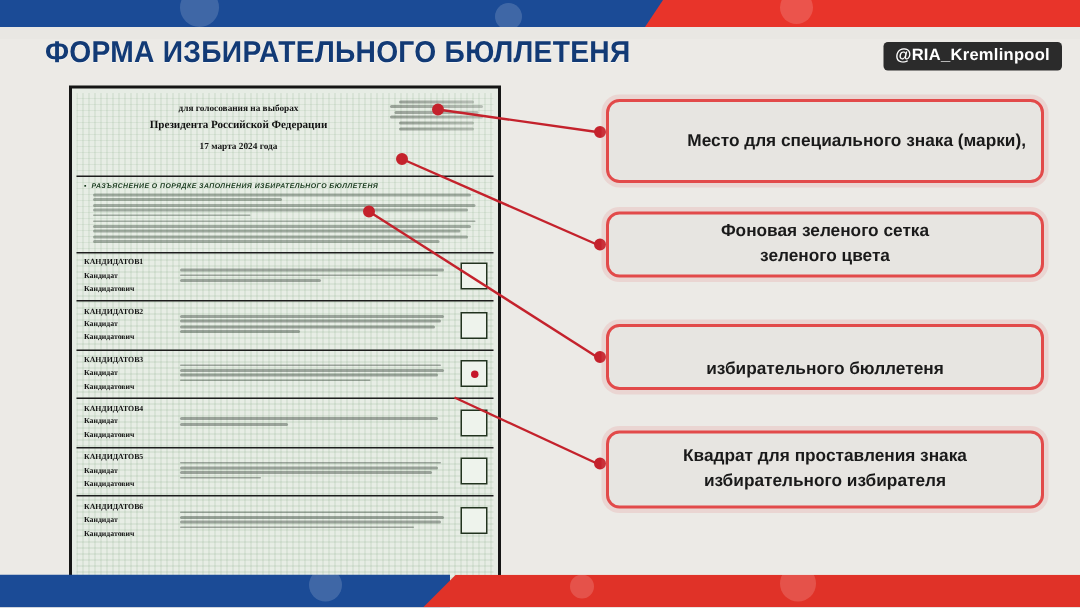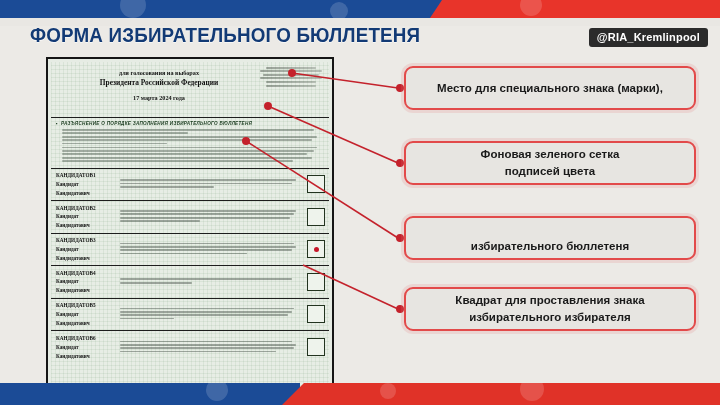--- a/index.html
+++ b/index.html
@@ -105,24 +105,24 @@
 
   
   .callout {
     position:absolute; left:404px; width:292px;
     background:#e7e5e1; border:2px solid #e24a4a; border-radius:9px;
     display:flex; align-items:center; justify-content:center;
     text-align:center; padding:6px 10px;
     box-shadow:0 0 0 3px rgba(230,120,120,.18);
   }
   .callout span { font-size:11.5px; font-weight:bold; color:#1a1a1a; line-height:1.45; }
-  #co1 { top:66px;  height:44px; }
+  #co1 { top:66px;  height:56px;justify-content:flex-end; }
   #co2 { top:141px; height:44px; }
   #co3 { top:216px; height:44px; }
-  #co4 { top:287px; height:44px; }
+  #co4 { top:287px; height:52px; }
 </style>
 </head>
 <body>
 
 <div id="stage">
 
   <div class="wm-strip">
     <span class="wm-txt" style="left:20px;  top:6px;">RIA_Kremlinpool</span>
     <span class="wm-txt" style="left:200px; top:6px;">RIA_Kremlinpool</span>
     <span class="wm-txt" style="left:380px; top:6px;">RIA_Kremlinpool</span>
@@ -290,21 +290,21 @@
   </svg>
 
   <div class="callout" id="co1">
     <span>
       <span>Место для специального знака (марки),</span><br>
     </span>
   </div>
   <div class="callout" id="co2">
     <span>
       <span>Фоновая зеленого сетка</span><br>
-      <span>подписей цвета</span>
+      <span>зеленого цвета</span>
     </span>
   </div>
   <div class="callout" id="co3">
     <span>
       <br>
       <span>избирательного бюллетеня</span>
     </span>
   </div>
   <div class="callout" id="co4">
     <span>

